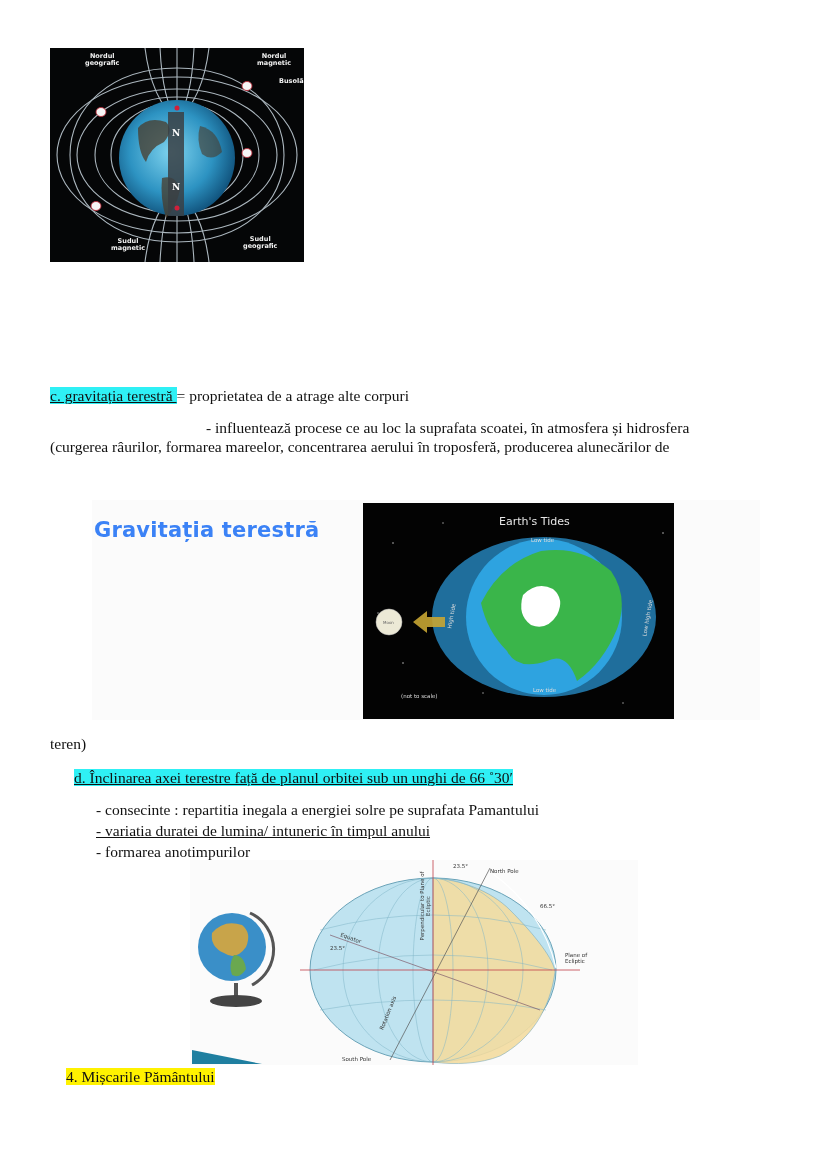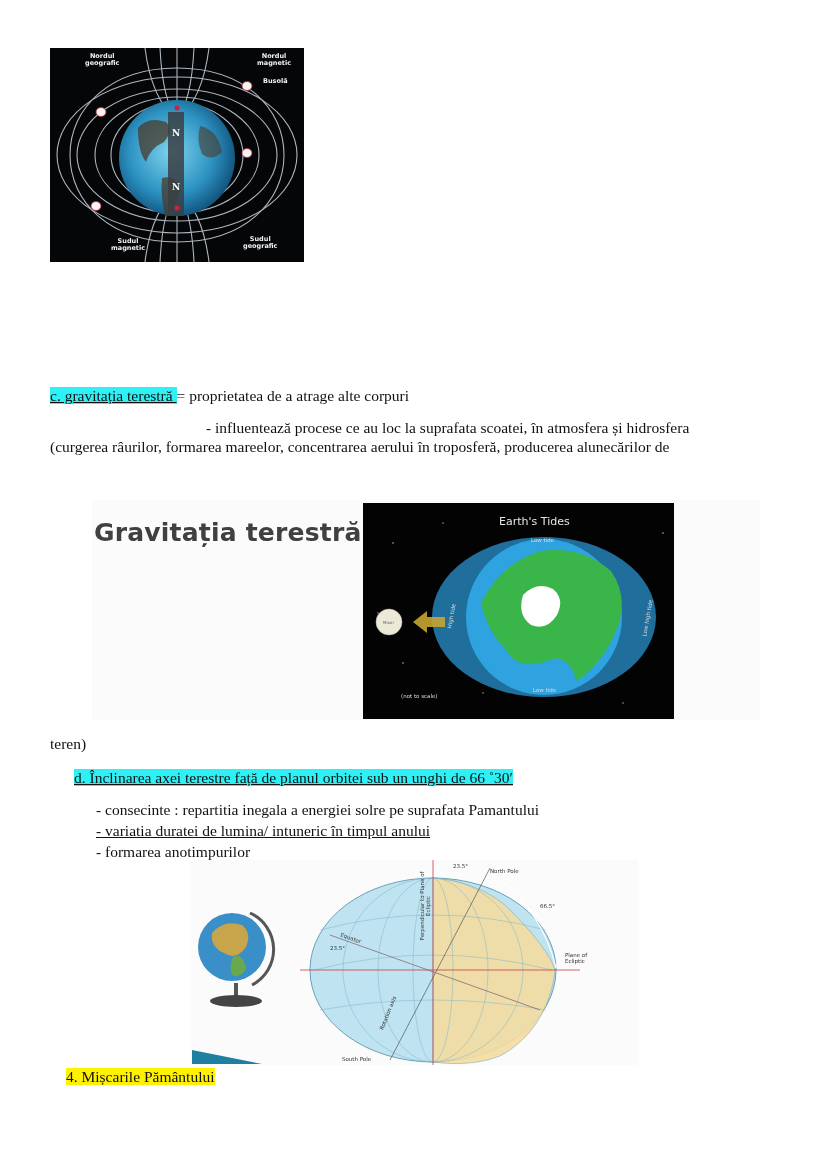--- a/index.html
+++ b/index.html
@@ -12,21 +12,21 @@
     .hl-cyan { background: #2ff0f5; }
     .hl-yellow { background: #fff200; }
     .ul { text-decoration: underline; text-decoration-thickness: 1px; }
 
     
     #fig-mag { left: 50px; top: 48px; width: 254px; height: 214px; background: #050607; overflow: hidden; }
     #fig-mag .lbl { position: absolute; color: #f2f2f2; font-family: "DejaVu Sans", sans-serif; font-weight: bold; font-size: 6.5px; line-height: 7px; text-align: center; margin-left: 21px; }
 
     
     #fig-grav-wrap { left: 92px; top: 500px; width: 668px; height: 220px; background: #fbfbfb; }
-    #grav-title { left: 94px; top: 518px; font-family: "DejaVu Sans", sans-serif; font-weight: bold; font-size: 25px; color: #404040; letter-spacing: 0.2px; }
+    #grav-title { left: 94px; top: 518px; font-family: "DejaVu Sans", sans-serif; font-weight: bold; font-size: 21px; color: #3b82f6; letter-spacing: 0.2px; }
     #fig-tides { left: 363px; top: 503px; width: 311px; height: 216px; background: #030303; overflow: hidden; }
     #fig-tides .lbl { position: absolute; color: #dcdcdc; font-family: "DejaVu Sans", sans-serif; font-size: 5.5px; }
 
     
     #fig-axis-wrap { left: 190px; top: 860px; width: 448px; height: 205px; background: #fbfbfb; }
     #fig-axis { left: 300px; top: 860px; width: 340px; height: 205px; overflow: hidden; }
     #fig-axis .lbl { position: absolute; color: #333; font-family: "DejaVu Sans", sans-serif; font-size: 5.5px; }
     #fig-globe { left: 190px; top: 905px; width: 100px; height: 110px; }
     #teal-wedge { left: 192px; top: 1050px; width: 70px; height: 16px; }
   </style>
@@ -76,21 +76,21 @@
     </g>
   </svg>
   <div class="lbl" style="left:14px;top:5px;">
     <div>Nordul</div>
     <div>geografic</div>
   </div>
   <div class="lbl" style="left:186px;top:5px;">
     <div>Nordul</div>
     <div>magnetic</div>
   </div>
-  <div class="lbl" style="left:192px;top:30px;">Busolă</div>
+  <div class="lbl" style="left:208px;top:30px;">Busolă</div>
   <div class="lbl" style="left:40px;top:190px;">
     <div>Sudul</div>
     <div>magnetic</div>
   </div>
   <div class="lbl" style="left:172px;top:188px;">
     <div>Sudul</div>
     <div>geografic</div>
   </div>
 </div>
 

